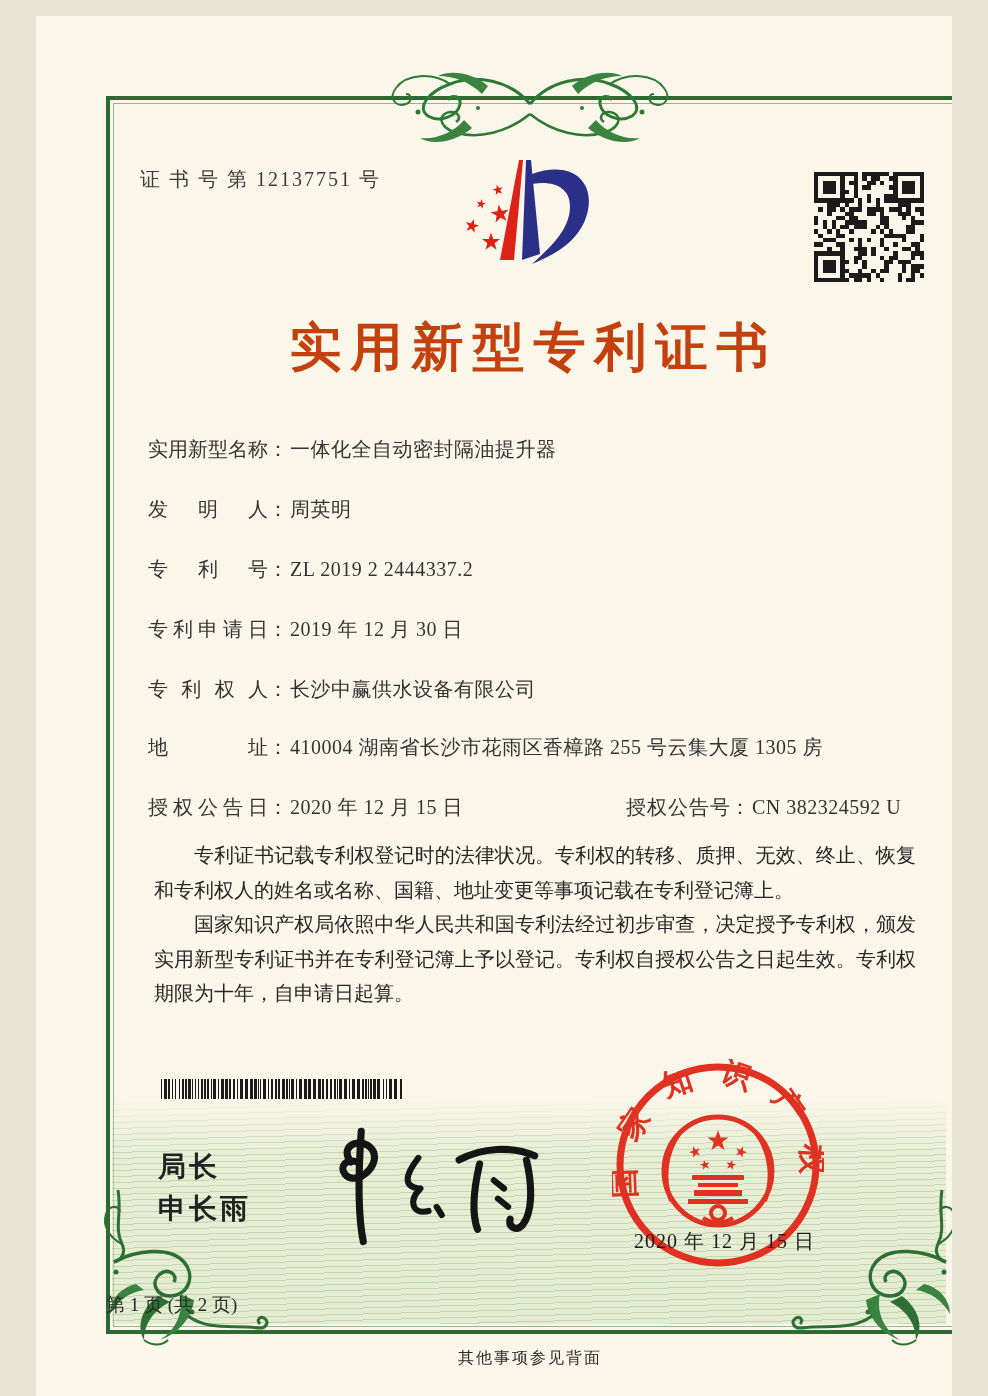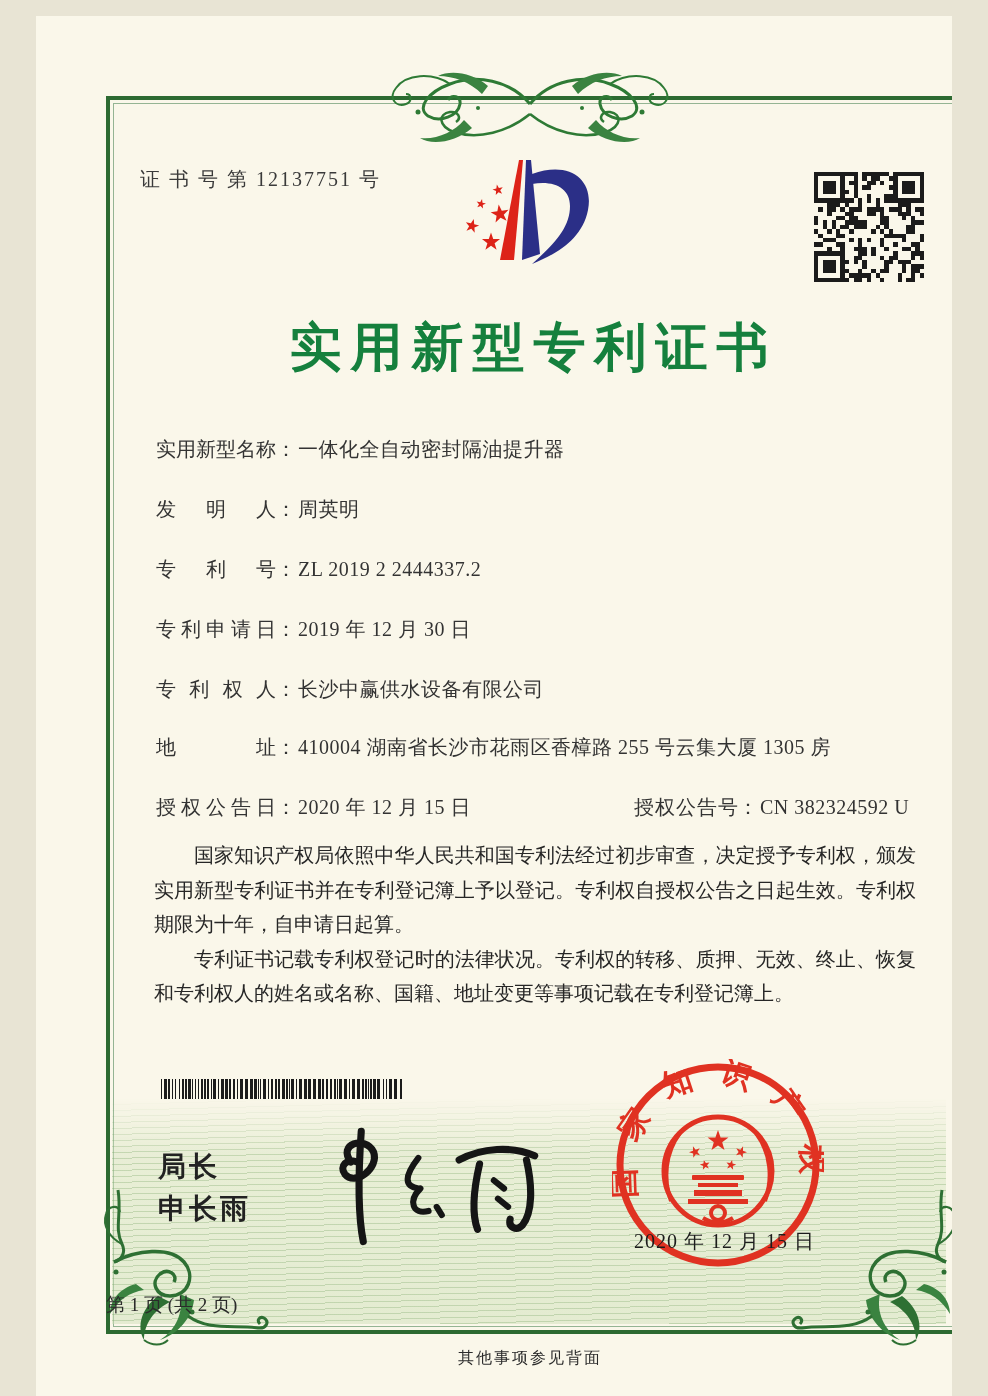--- a/index.html
+++ b/index.html
@@ -22,23 +22,23 @@
   }
   svg.deco{position:absolute; overflow:visible;}
   .orn-top{left:324px; top:52px; width:340px; height:84px;}
   .corner-bl{left:56px; top:1172px; width:180px; height:170px;}
   .corner-br{left:752px; top:1172px; width:180px; height:170px;}
   
   .cert-no{position:absolute; left:104px; top:150px; font-size:20px; letter-spacing:2px; color:#3a3a3a;}
   .logo{position:absolute; left:412px; top:138px; width:160px; height:130px;}
   .qr{position:absolute; left:778px; top:156px; width:110px; height:110px;}
   .title{position:absolute; left:70px; top:297px; width:846px; text-align:center;
-    font-size:52px; font-weight:700; letter-spacing:9px; color:#15803d; padding-left:9px; box-sizing:border-box;}
+    font-size:52px; font-weight:700; letter-spacing:9px; color:#c2410c; padding-left:9px; box-sizing:border-box;}
   
-  .row{position:absolute; left:120px; width:760px; height:30px; font-size:20px; color:#333; white-space:nowrap;}
+  .row{position:absolute; left:112px; width:760px; height:30px; font-size:20px; color:#333; white-space:nowrap;}
   .flabel{display:inline-block; width:120px; text-align:justify; text-align-last:justify; vertical-align:top;}
   .colon{display:inline-block; width:20px;}
   .fvalue{display:inline-block; margin-left:2px; letter-spacing:.5px;}
   .grant2{position:absolute; left:478px; top:0;}
   .grant2 .flabel{width:104px;}
   
   .body-text{position:absolute; left:118px; top:822px; width:762px;
     font-size:20px; line-height:34.5px; text-align:justify; color:#262626;}
   .body-text p{margin:0; text-indent:2em;}
   
@@ -444,22 +444,22 @@
     <span class="flabel">地址</span><span class="colon">：</span><span class="fvalue">410004 湖南省长沙市花雨区香樟路 255 号云集大厦 1305 房</span>
   </div>
   <div class="row" style="top:778px">
     <span class="flabel">授权公告日</span><span class="colon">：</span><span class="fvalue">2020 年 12 月 15 日</span>
     <span class="grant2">
       <span class="flabel">授权公告号</span><span class="colon">：</span><span class="fvalue">CN 382324592 U</span>
     </span>
   </div>
 
   <div class="body-text">
+    <p>专利证书记载专利权登记时的法律状况。专利权的转移、质押、无效、终止、恢复和专利权人的姓名或名称、国籍、地址变更等事项记载在专利登记簿上。</p>
     <p>国家知识产权局依照中华人民共和国专利法经过初步审查，决定授予专利权，颁发实用新型专利证书并在专利登记簿上予以登记。专利权自授权公告之日起生效。专利权期限为十年，自申请日起算。</p>
-    <p>专利证书记载专利权登记时的法律状况。专利权的转移、质押、无效、终止、恢复和专利权人的姓名或名称、国籍、地址变更等事项记载在专利登记簿上。</p>
   </div>
 
   <svg class="barcode" viewBox="0 0 247 20" preserveAspectRatio="none" id="barcodeSvg">
       <rect x="2" y="0" width="1" height="20" fill="#1b1b1b"></rect>
       <rect x="5" y="0" width="3" height="20" fill="#1b1b1b"></rect>
       <rect x="9" y="0" width="2" height="20" fill="#1b1b1b"></rect>
       <rect x="13" y="0" width="1" height="20" fill="#1b1b1b"></rect>
       <rect x="16" y="0" width="1" height="20" fill="#1b1b1b"></rect>
       <rect x="20" y="0" width="1" height="20" fill="#1b1b1b"></rect>
       <rect x="23" y="0" width="2" height="20" fill="#1b1b1b"></rect>

